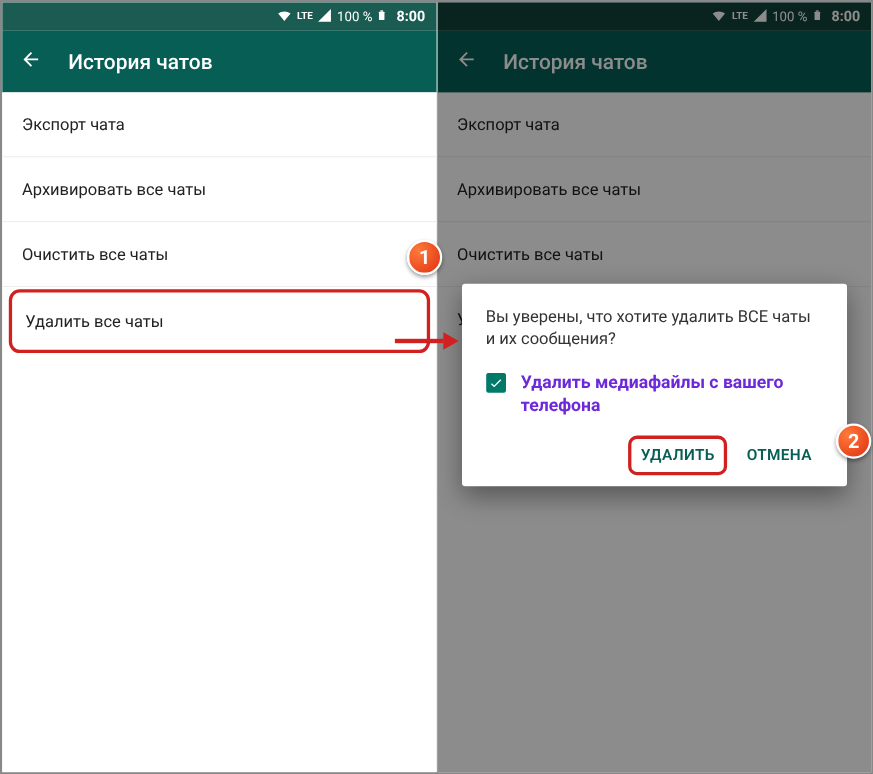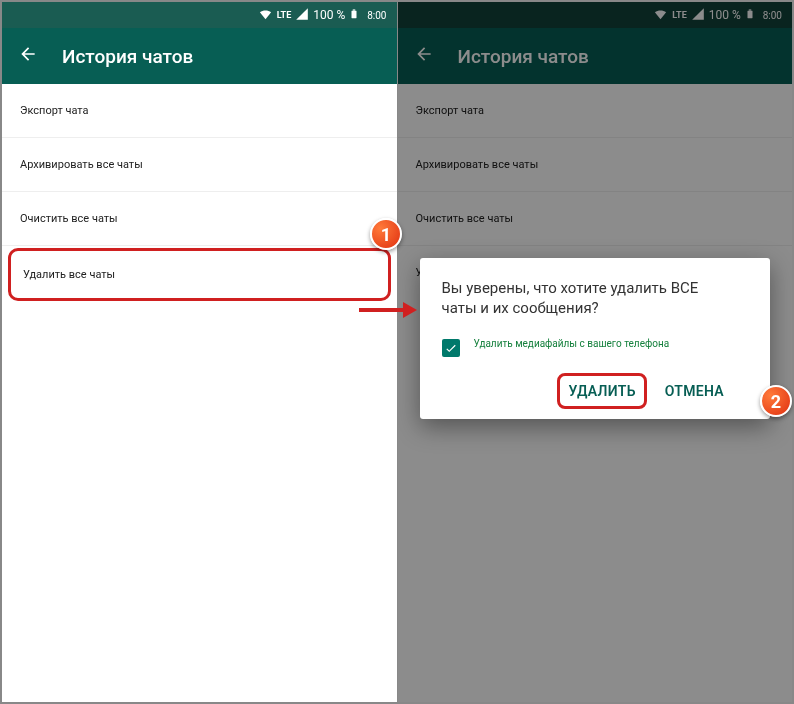--- a/index.html
+++ b/index.html
@@ -32,36 +32,36 @@
       background: #1a5c52;
       display: flex;
       justify-content: flex-end;
       align-items: center;
       padding: 0 10px;
       gap: 4px;
       color: #fff;
       font-size: 12px;
     }
     .status-icons { display: flex; align-items: center; gap: 3px; }
-    .status-time { margin-left: 4px; font-size: 10px; }
+    .status-time { margin-left: 4px; font-size: 13px; font-weight: bold; }
     .app-bar {
       height: 56px;
       background: #075e54;
       display: flex;
       align-items: center;
       padding: 11px 16px;
       gap: 24px;
       color: #fff;
     }
     .back-arrow svg { width: 20px; height: 20px; }
     .app-title { font-size: 19px; font-weight: 500; }
     .content { flex: 1; background: #fff; }
     .menu-item {
       padding: 20px 18px;
-      font-size: 11px;
+      font-size: 15px;
       color: #222;
       border-bottom: 1px solid #eee;
     }
     .highlight-box {
       border: 3px solid #d02020;
       border-radius: 10px;
       margin: 2px 6px;
       padding: 17px 12px;
     }
     .dim-overlay {
@@ -72,21 +72,21 @@
     }
     .dialog {
       position: absolute;
       z-index: 10;
       left: 22px;
       right: 22px;
       top: 256px;
       background: #fff;
       border-radius: 3px;
       box-shadow: 0 8px 24px rgba(0,0,0,0.4);
-      padding: 20px 36px 10px 22px;
+      padding: 20px 22px 10px 22px;
     }
     .dialog-text {
       font-size: 15px;
       color: #333;
       line-height: 1.35;
       margin-bottom: 18px;
     }
     .checkbox-row {
       display: flex;
       align-items: flex-start;
@@ -99,23 +99,24 @@
       background: #00796b;
       border-radius: 2px;
       flex-shrink: 0;
       display: flex;
       align-items: center;
       justify-content: center;
       margin-top: 2px;
     }
     .checkbox svg { width: 14px; height: 14px; }
     .checkbox-label {
-      font-size: 10px;
-      color: #15803d;
+      font-size: 16px;
+      color: #6d28d9;
       line-height: 1.35;
+      font-weight: bold;
     }
     .dialog-actions {
       display: flex;
       justify-content: flex-end;
       gap: 8px;
     }
     .dialog-btn {
       padding: 10px 10px;
       font-size: 14px;
       font-weight: 600;

